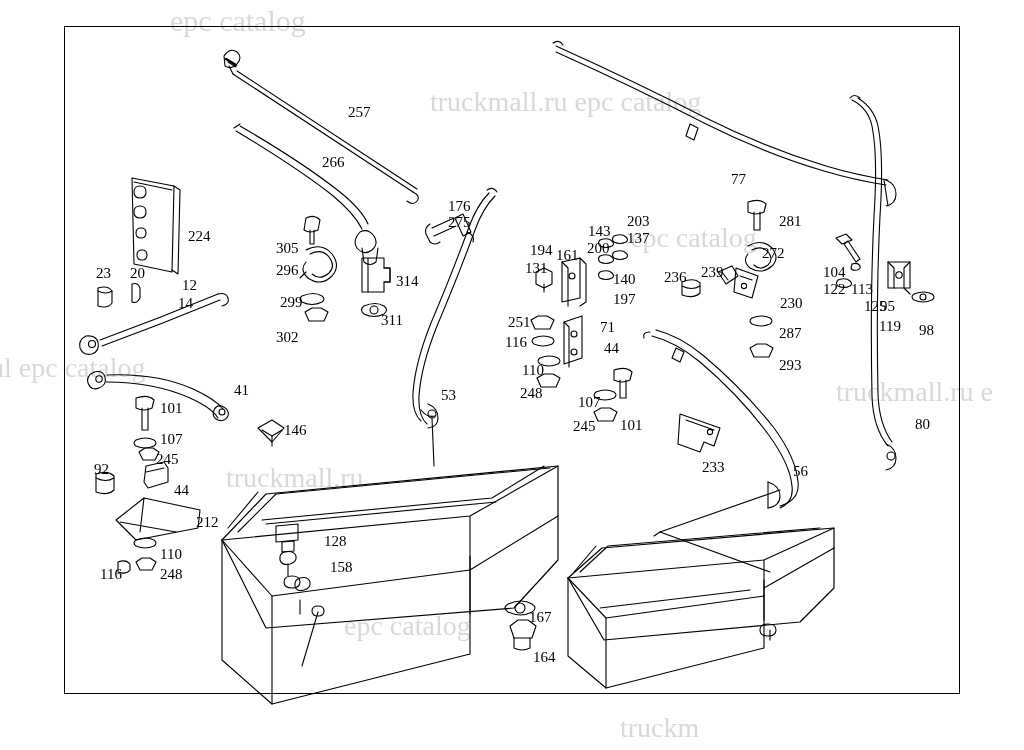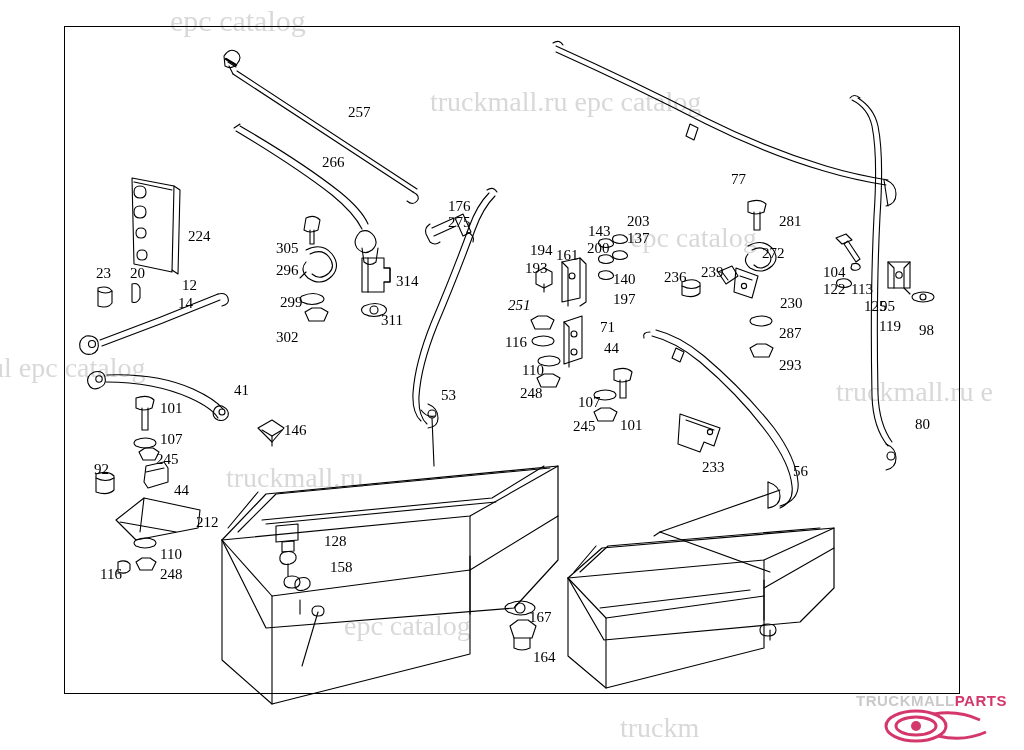--- a/index.html
+++ b/index.html
@@ -303,29 +303,29 @@
     <div class="num" style="left:160px;top:547px;">110</div>
     <div class="num" style="left:100px;top:567px;">116</div>
     <div class="num" style="left:160px;top:567px;">248</div>
     <div class="num" style="left:284px;top:423px;">146</div>
     <div class="num" style="left:441px;top:388px;">53</div>
     <div class="num" style="left:324px;top:534px;">128</div>
     <div class="num" style="left:330px;top:560px;">158</div>
     <div class="num" style="left:529px;top:610px;">167</div>
     <div class="num" style="left:533px;top:650px;">164</div>
     <div class="num" style="left:530px;top:243px;">194</div>
-    <div class="num" style="left:525px;top:261px;">193</div>
+    <div class="num" style="left:525px;top:261px;">131</div>
     <div class="num" style="left:556px;top:248px;">161</div>
     <div class="num" style="left:587px;top:241px;">200</div>
     <div class="num" style="left:588px;top:224px;">143</div>
     <div class="num" style="left:627px;top:214px;text-align:center;">203</div>
     <div class="num" style="left:627px;top:231px;">137</div>
     <div class="num" style="left:613px;top:272px;">140</div>
     <div class="num" style="left:613px;top:292px;">197</div>
-    <div class="num" style="left:508px;top:298px;font-style:italic;">251</div>
+    <div class="num" style="left:508px;top:315px;">251</div>
     <div class="num" style="left:505px;top:335px;">116</div>
     <div class="num" style="left:522px;top:363px;">110</div>
     <div class="num" style="left:520px;top:386px;">248</div>
     <div class="num" style="left:600px;top:320px;">71</div>
     <div class="num" style="left:604px;top:341px;">44</div>
     <div class="num" style="left:578px;top:395px;">107</div>
     <div class="num" style="left:573px;top:419px;">245</div>
     <div class="num" style="left:620px;top:418px;">101</div>
     <div class="num" style="left:664px;top:270px;">236</div>
     <div class="num" style="left:701px;top:265px;">239</div>
@@ -340,28 +340,14 @@
     <div class="num" style="left:823px;top:265px;">104</div>
     <div class="num" style="left:823px;top:282px;">122</div>
     <div class="num" style="left:851px;top:282px;">113</div>
     <div class="num" style="left:848px;top:299px;margin-left:16px;">125</div>
     <div class="num" style="left:880px;top:299px;">95</div>
     <div class="num" style="left:879px;top:319px;">119</div>
     <div class="num" style="left:919px;top:323px;">98</div>
     <div class="num" style="left:915px;top:417px;">80</div>
   </div>
 
-  <div id="logo">
-    <div class="lt">
-      <span>TRUCKMALL</span><span class="red">PARTS</span>
-    </div>
-    <svg class="swirl" width="120" height="40" viewBox="0 0 120 40">
-      <g fill="none" stroke="#d4376b" stroke-width="3">
-        <ellipse cx="40" cy="20" rx="30" ry="15"></ellipse>
-        <ellipse cx="40" cy="20" rx="20" ry="9"></ellipse>
-        <path d="M58 8 q24 -4 46 6"></path>
-        <path d="M62 30 q26 6 48 -4"></path>
-      </g>
-      <circle cx="40" cy="20" r="5" fill="#d4376b"></circle>
-    </svg>
-  </div>
 
 </div>
 
 </body></html>

